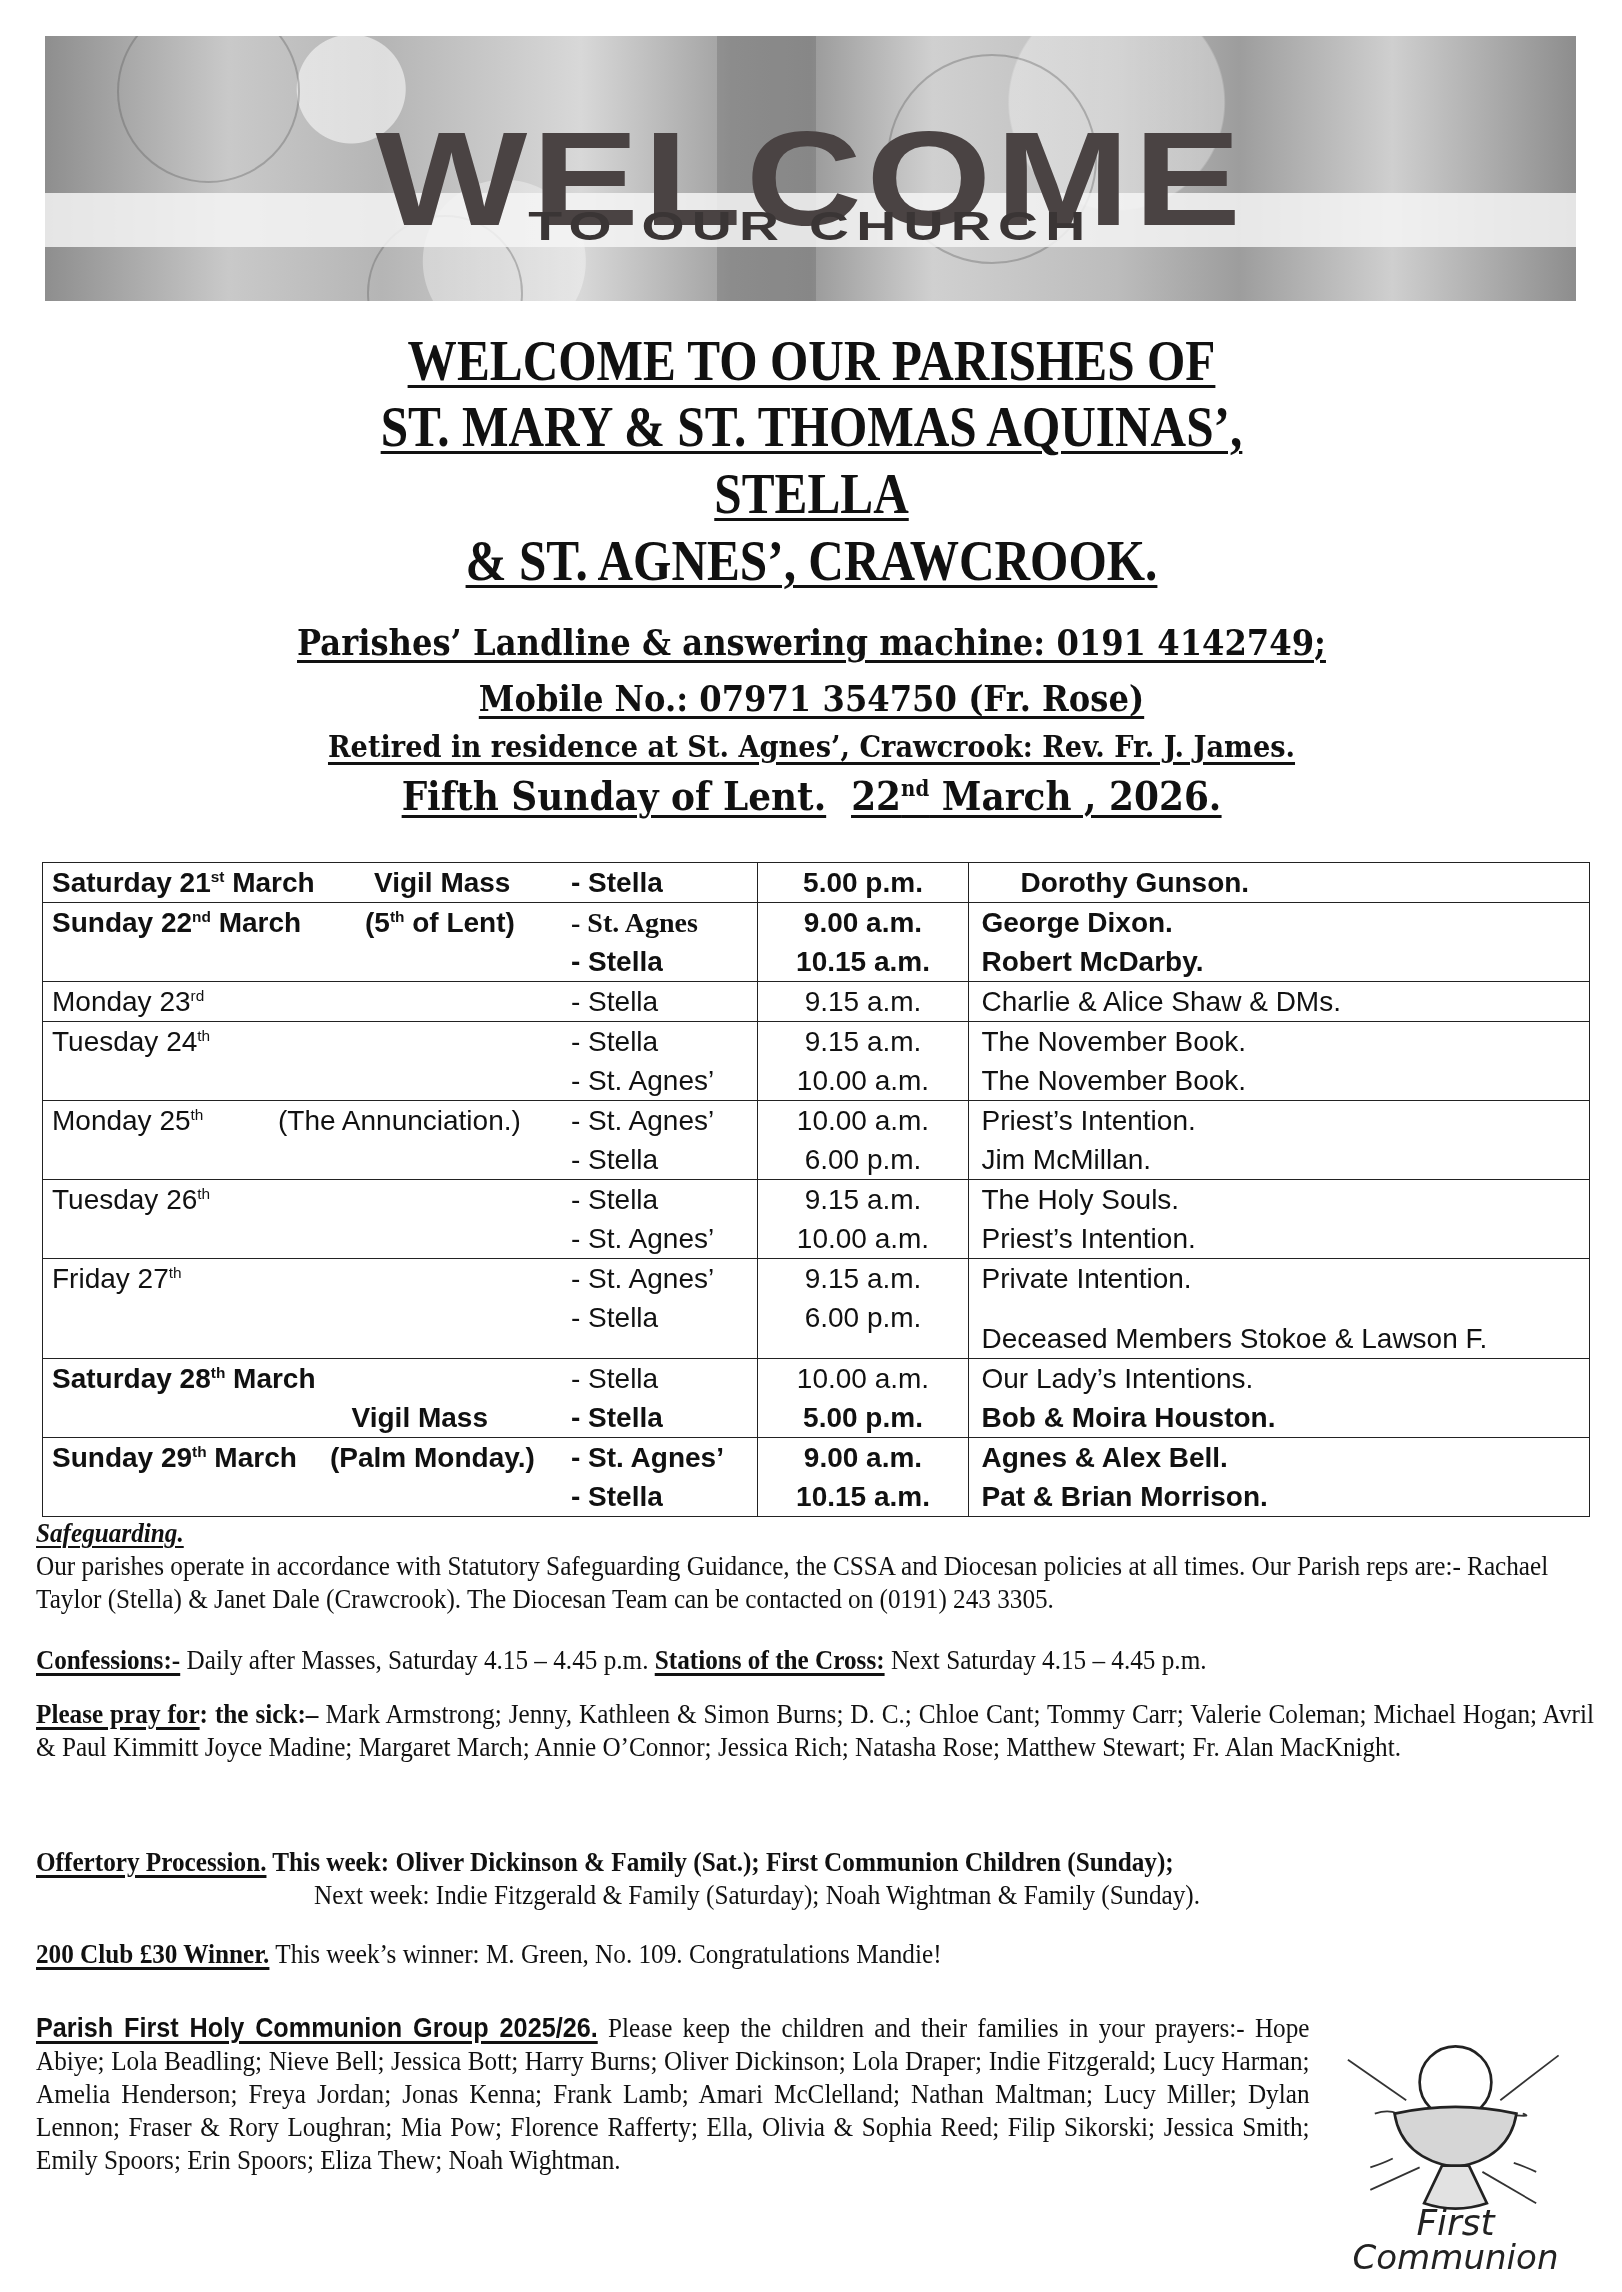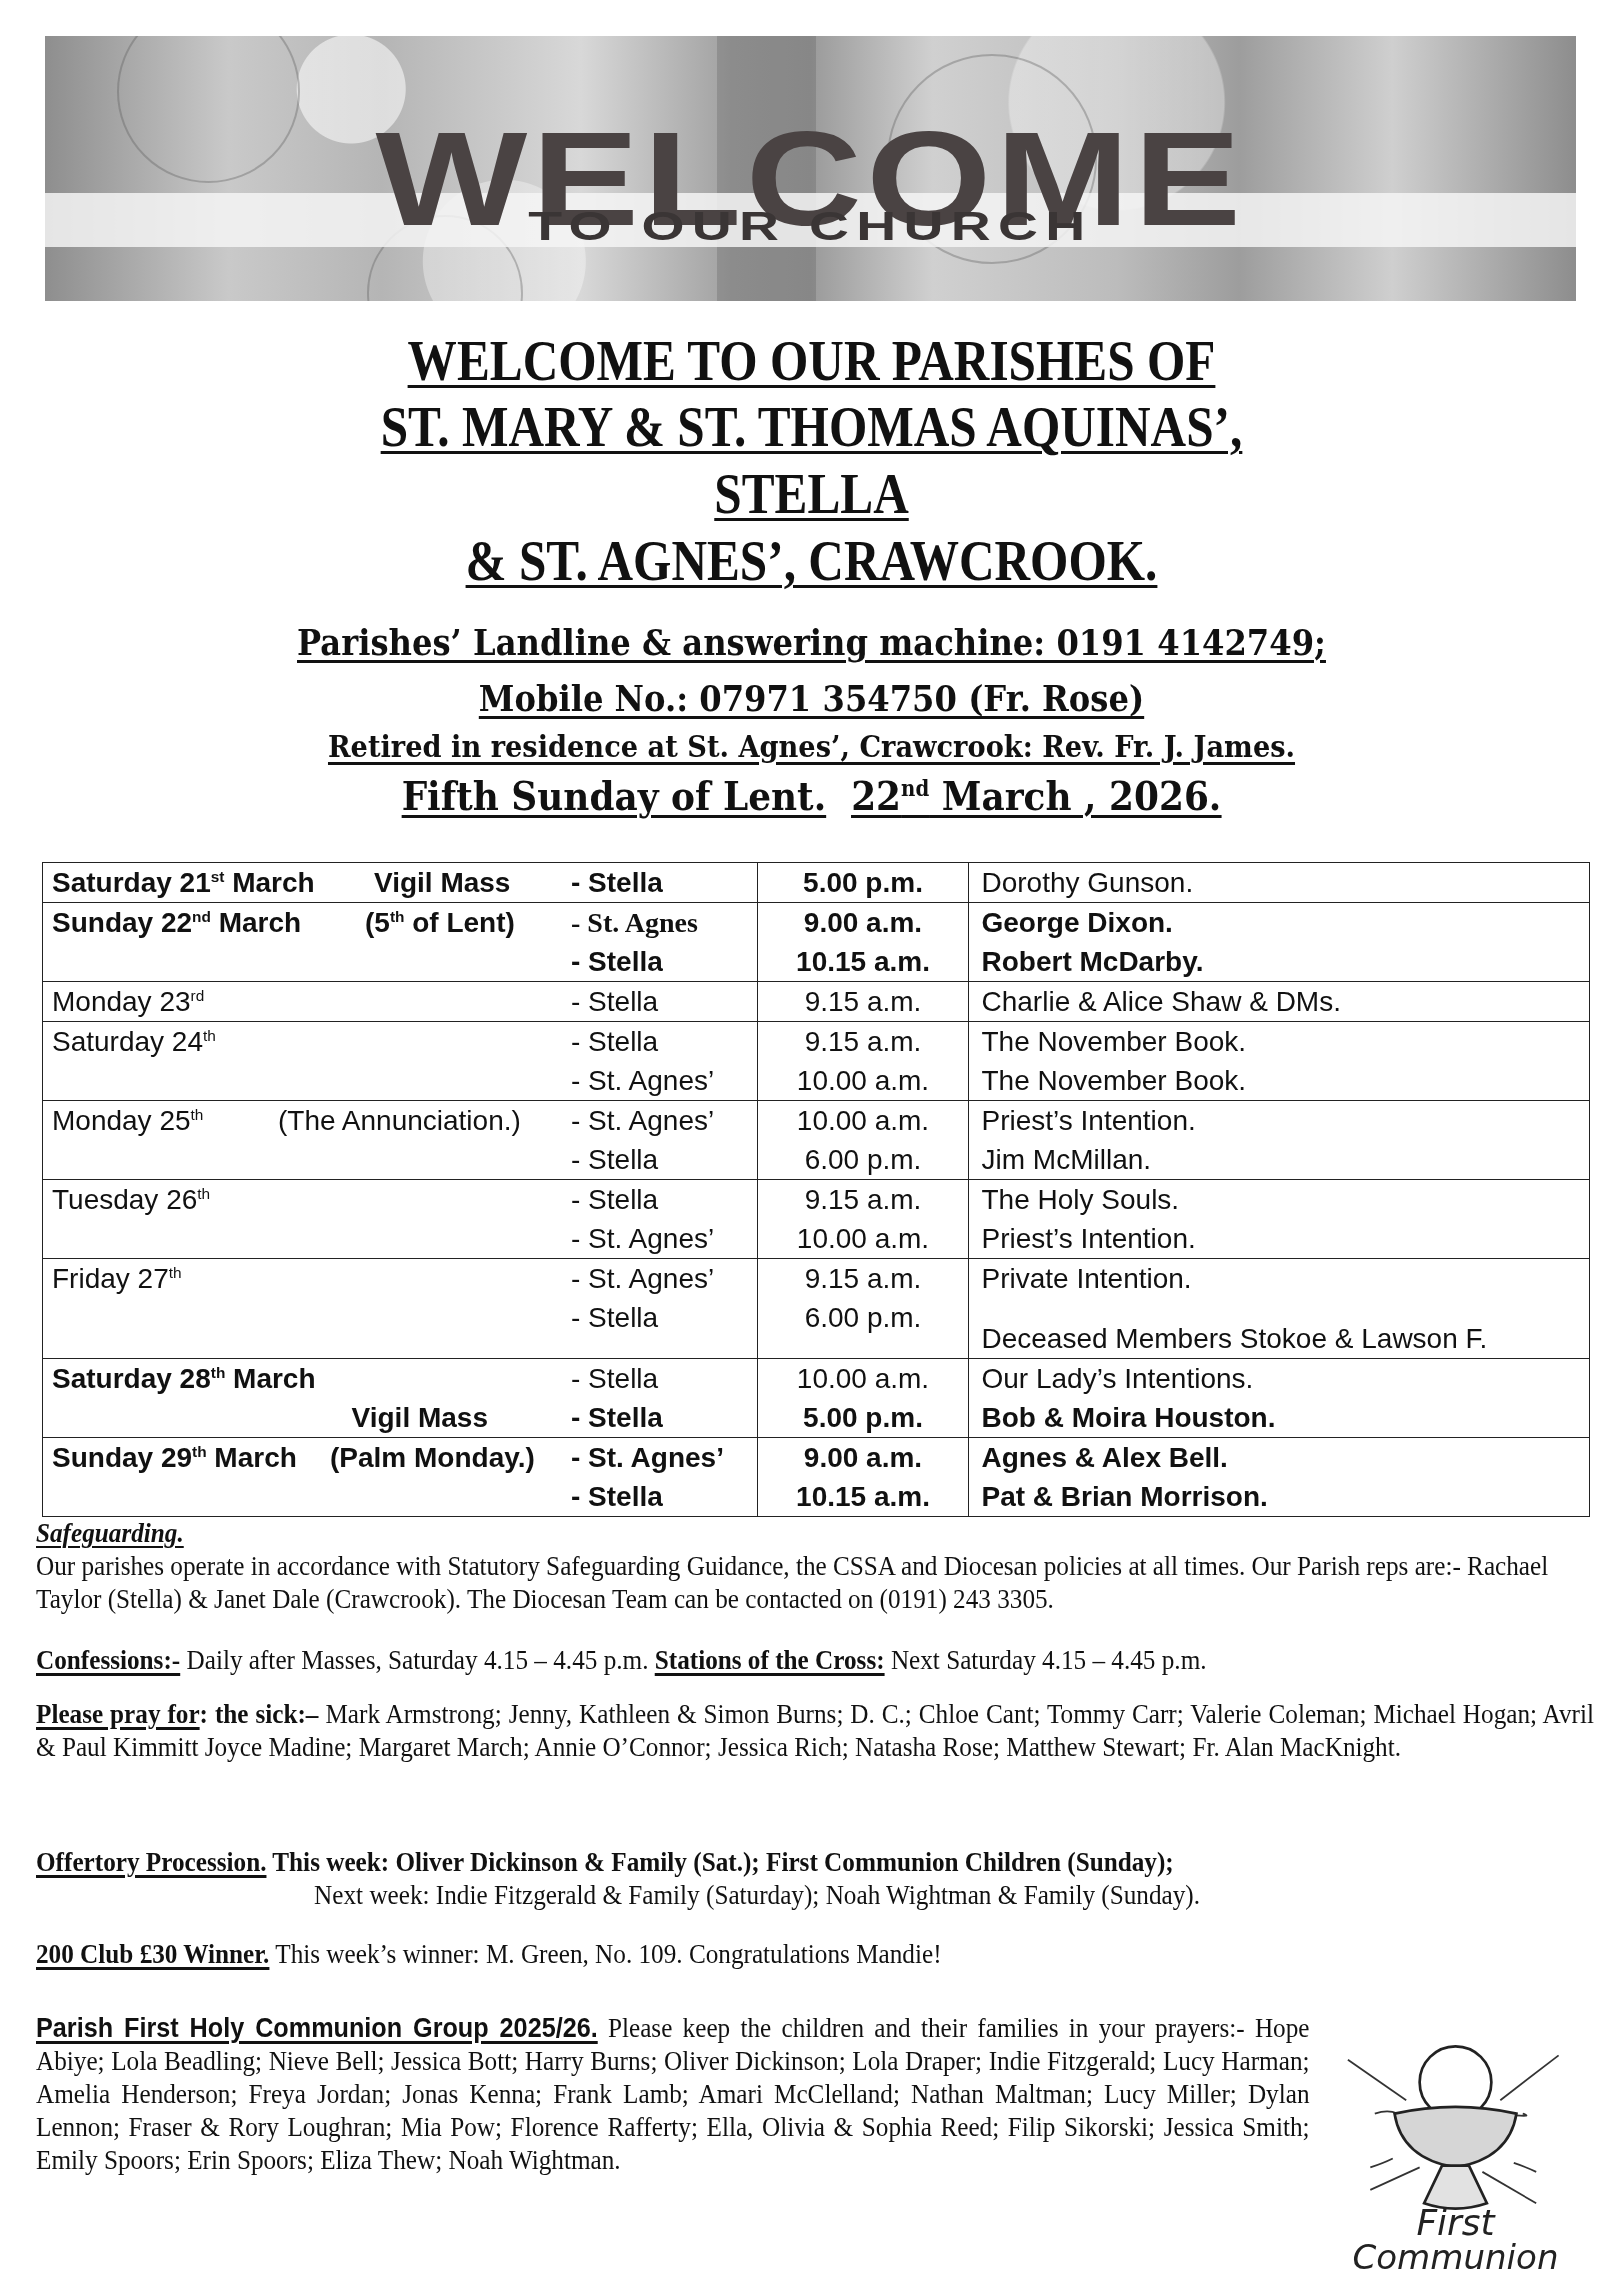--- a/index.html
+++ b/index.html
@@ -79,21 +79,21 @@
     <div class="row bold">
       <div class="c1">
         <div class="day"><span>Saturday 21</span><sup>st</sup><span> March</span></div>
         <div class="note" style="left: 331px;">Vigil Mass</div>
         <div class="line loc" style="font-weight: bold;">-  Stella</div>
       </div>
       <div class="c2">
         <div class="line" style="font-weight: bold;">5.00 p.m.</div>
       </div>
       <div class="c3">
-        <div class="line" style="font-weight: normal;">Dorothy Gunson.</div>
+        <div class="line" style="font-weight: bold; margin-left: 39px;">Dorothy Gunson.</div>
       </div>
     </div>
     <div class="row bold">
       <div class="c1">
         <div class="day"><span>Sunday 22</span><sup>nd</sup><span> March</span></div>
         <div class="note" style="left: 322px;">(5<sup>th</sup> of Lent)</div>
         <div class="line loc" style="font-weight: bold; font-family: Liberation Serif, serif;">-  St. Agnes</div>
         <div class="line loc" style="font-weight: bold;">- Stella</div>
       </div>
       <div class="c2">
@@ -112,21 +112,21 @@
       </div>
       <div class="c2">
         <div class="line" style="font-weight: normal;">9.15 a.m.</div>
       </div>
       <div class="c3">
         <div class="line" style="font-weight: normal;">Charlie &amp; Alice Shaw &amp; DMs.</div>
       </div>
     </div>
     <div class="row">
       <div class="c1">
-        <div class="day"><span>Saturday 24</span><sup>th</sup><span></span></div>
+        <div class="day"><span>Tuesday 24</span><sup>th</sup><span></span></div>
         <div class="line loc" style="font-weight: normal;">- Stella</div>
         <div class="line loc" style="font-weight: normal;">- St. Agnes’</div>
       </div>
       <div class="c2">
         <div class="line" style="font-weight: normal;">9.15 a.m.</div>
         <div class="line" style="font-weight: normal;">10.00 a.m.</div>
       </div>
       <div class="c3">
         <div class="line" style="font-weight: normal;">The November Book.</div>
         <div class="line" style="font-weight: normal;">The November Book.</div>

